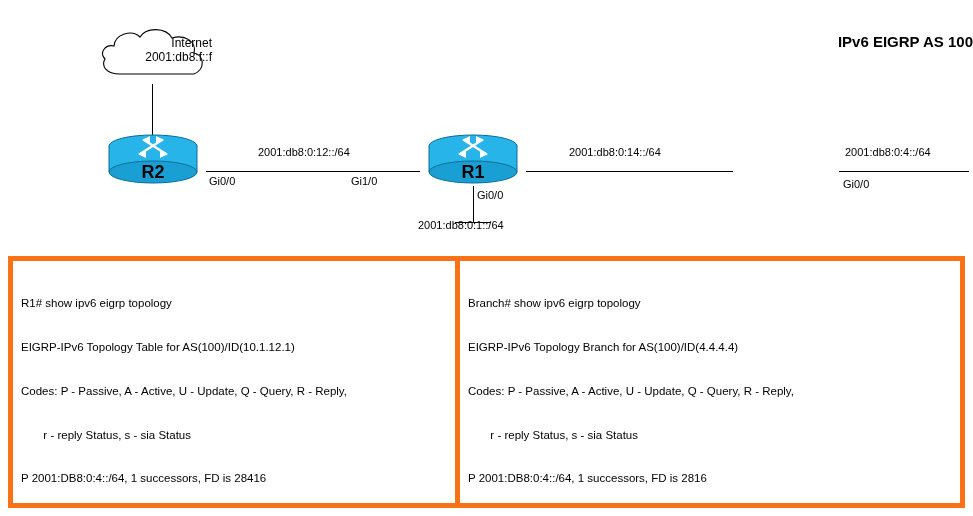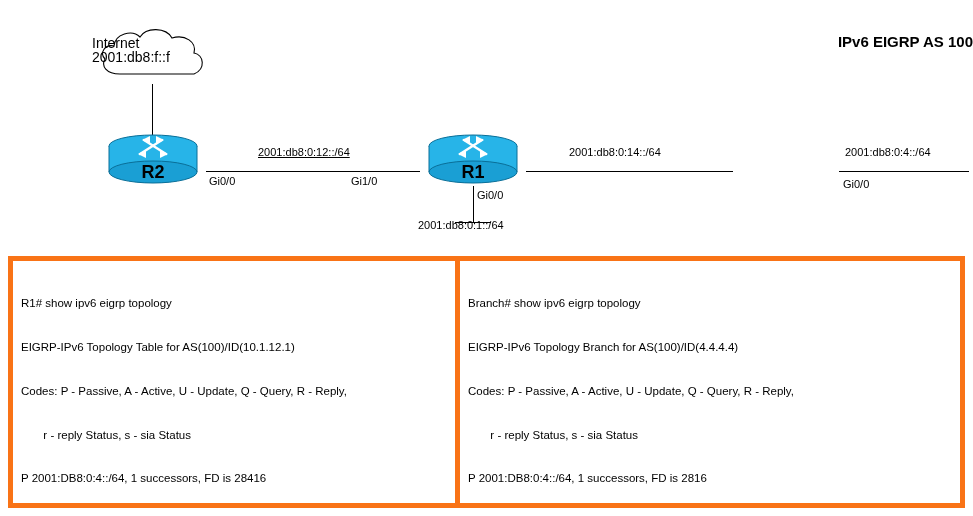--- a/index.html
+++ b/index.html
@@ -36,22 +36,22 @@
   .cloud {
     position: absolute;
     left: 92px; top: 22px;
     width: 120px; height: 62px;
   }
   .cloud svg { display:block; }
   .cloud-label {
     position: absolute;
     left: 92px; top: 36px;
     width: 120px;
-    text-align: left;
-    font-size: 14px;
+    text-align: right;
+    font-size: 12px;
     line-height: 14px;
   }
   
   .router {
     position: absolute;
     width: 106px;
     height: 54px;
   }
   .router svg { display: block; }
   .router-name {
@@ -165,21 +165,21 @@
           <polygon points="38,22 46,18 46,26"></polygon>
           <polygon points="64,8 56,4 56,12"></polygon>
           <polygon points="68,22 60,18 60,26"></polygon>
           <polygon points="42,8 50,4 50,12"></polygon>
         </g>
       </svg>
       <div class="router-name">R1</div>
     </div>
 
 
-    <div class="lbl" style="left:258px; top:146px;text-decoration:underline;">2001:db8:0:12::/64</div>
+    <div class="lbl" style="left:258px; top:146px;">2001:db8:0:12::/64</div>
     <div class="lbl" style="left:569px; top:146px;">2001:db8:0:14::/64</div>
     <div class="lbl" style="left:845px; top:146px;">2001:db8:0:4::/64</div>
     <div class="lbl" style="left:418px; top:219px;">2001:db8:0:1::/64</div>
 
     <div class="lbl" style="left:209px; top:175px;">Gi0/0</div>
     <div class="lbl" style="left:351px; top:175px;">Gi1/0</div>
     <div class="lbl" style="left:477px; top:189px;">Gi0/0</div>
     <div class="lbl" style="left:843px; top:178px;">Gi0/0</div>
   </div>
 

